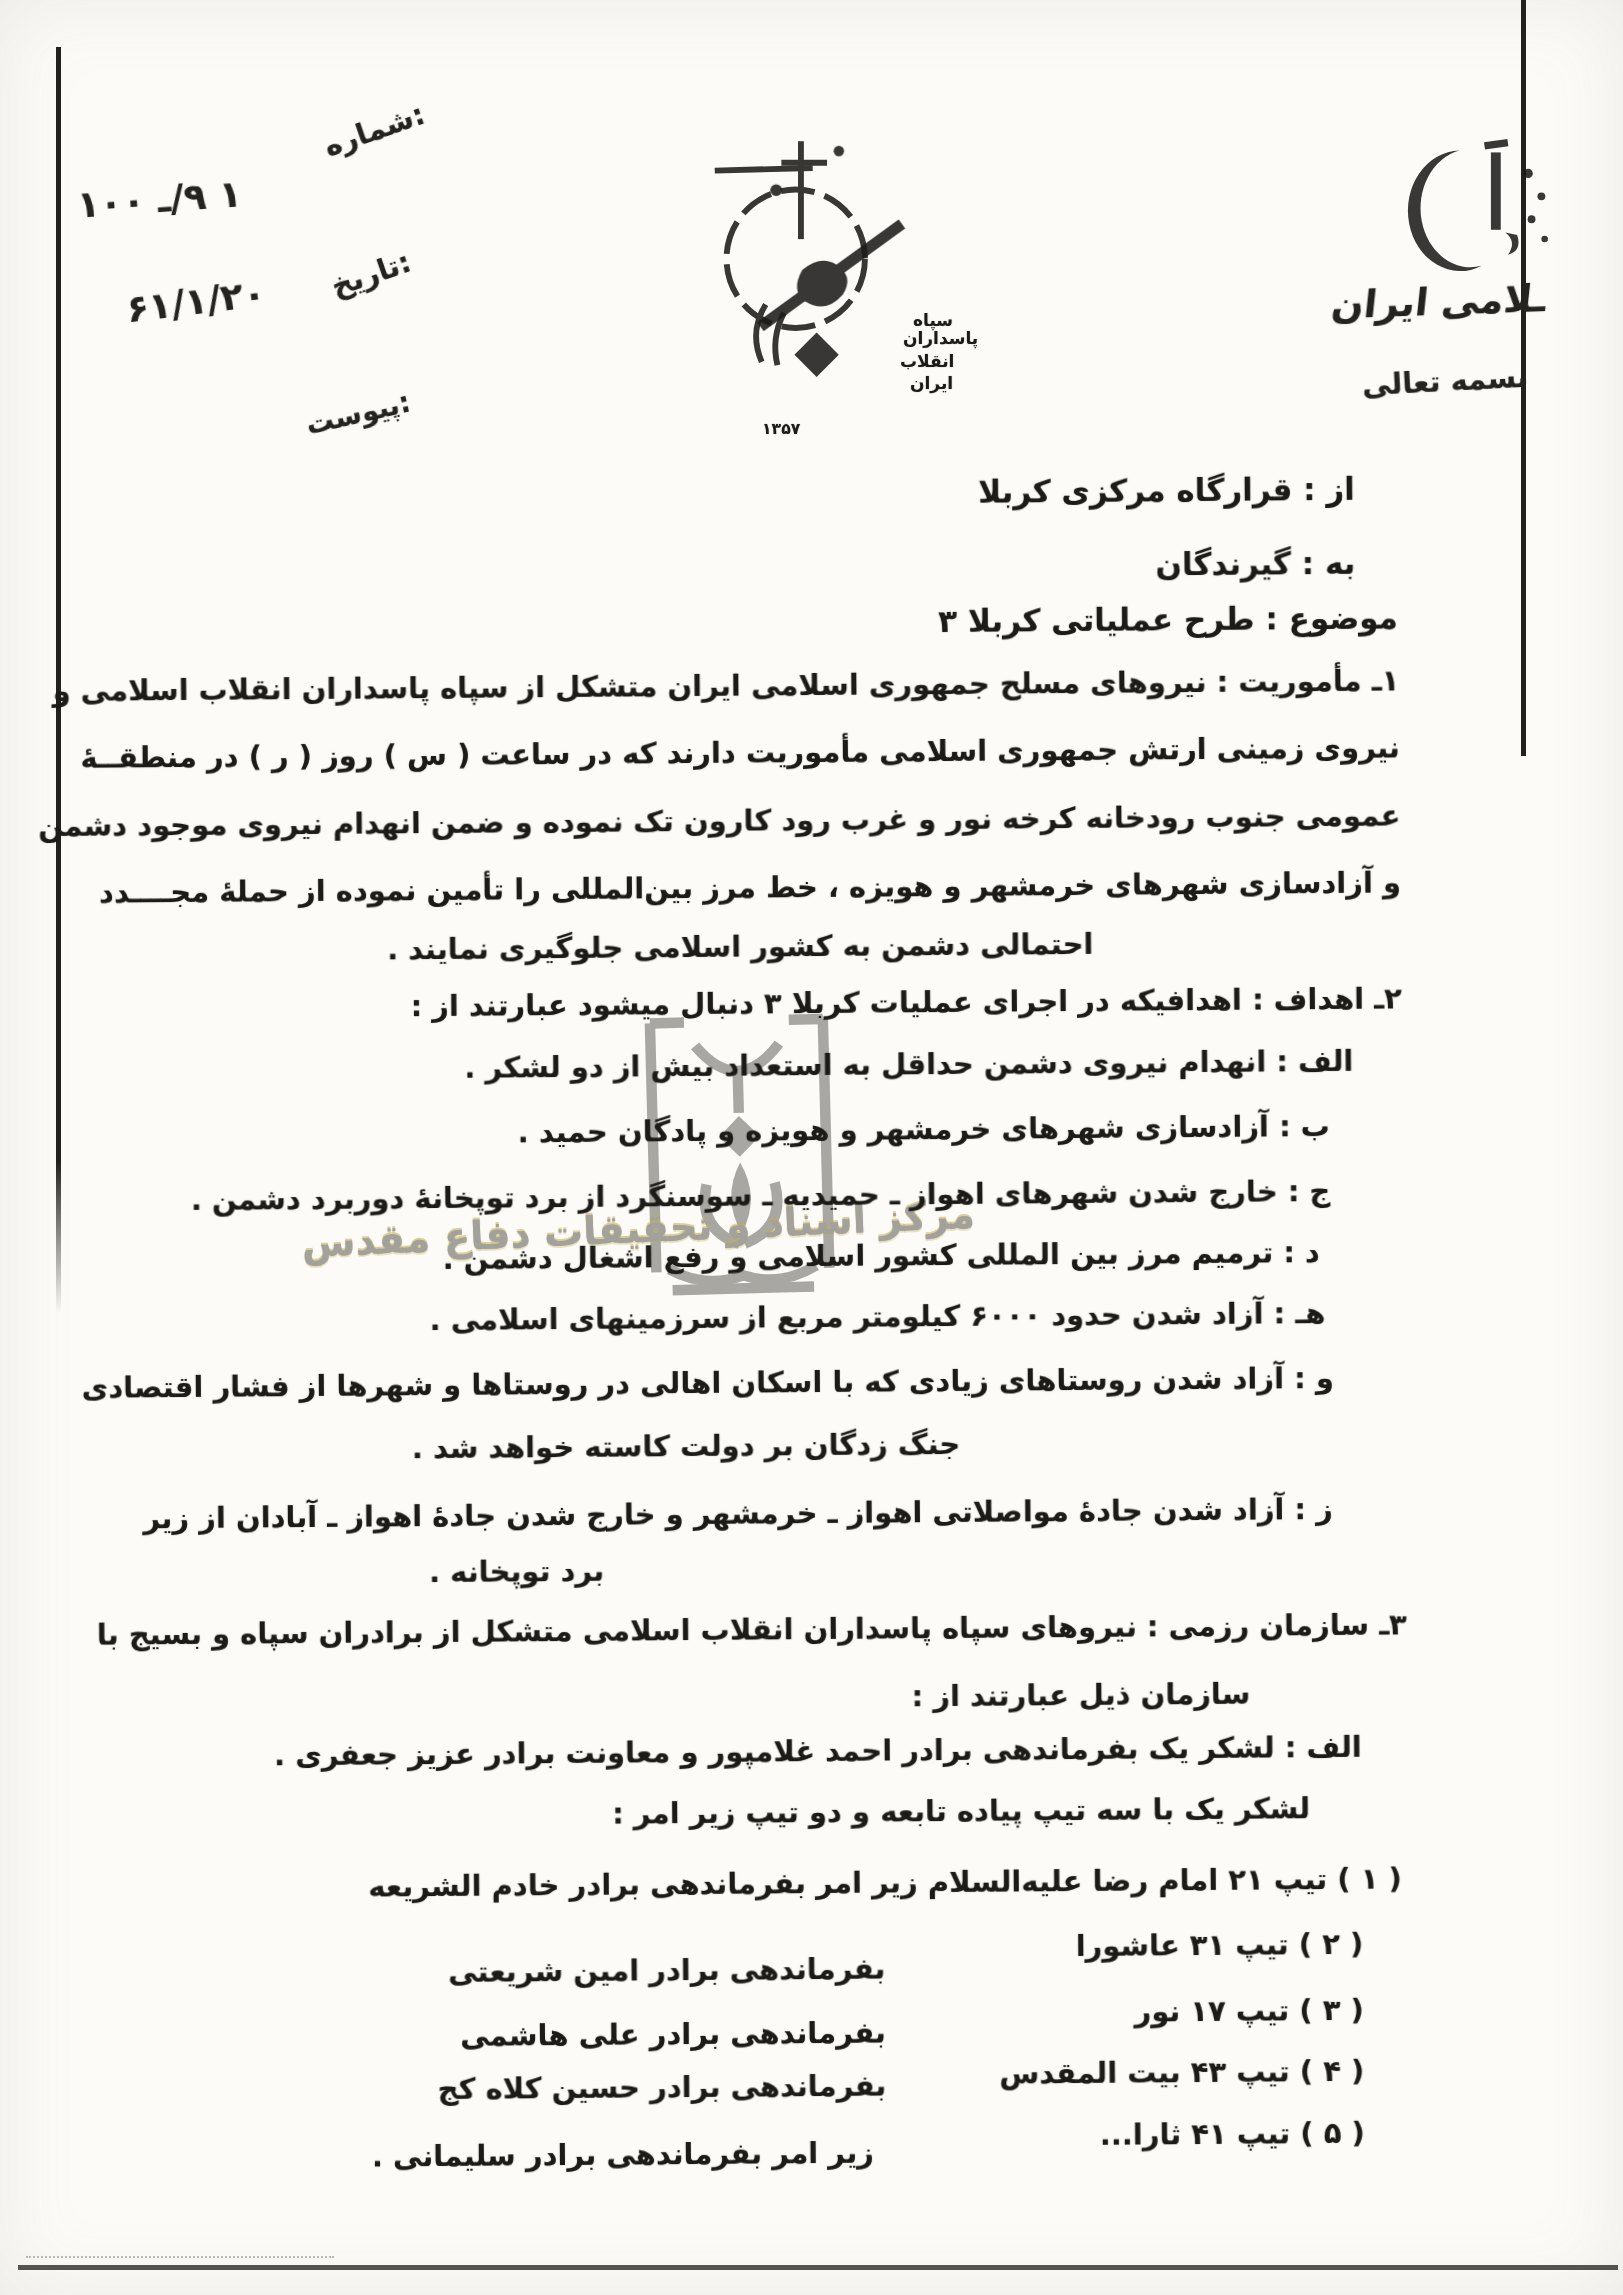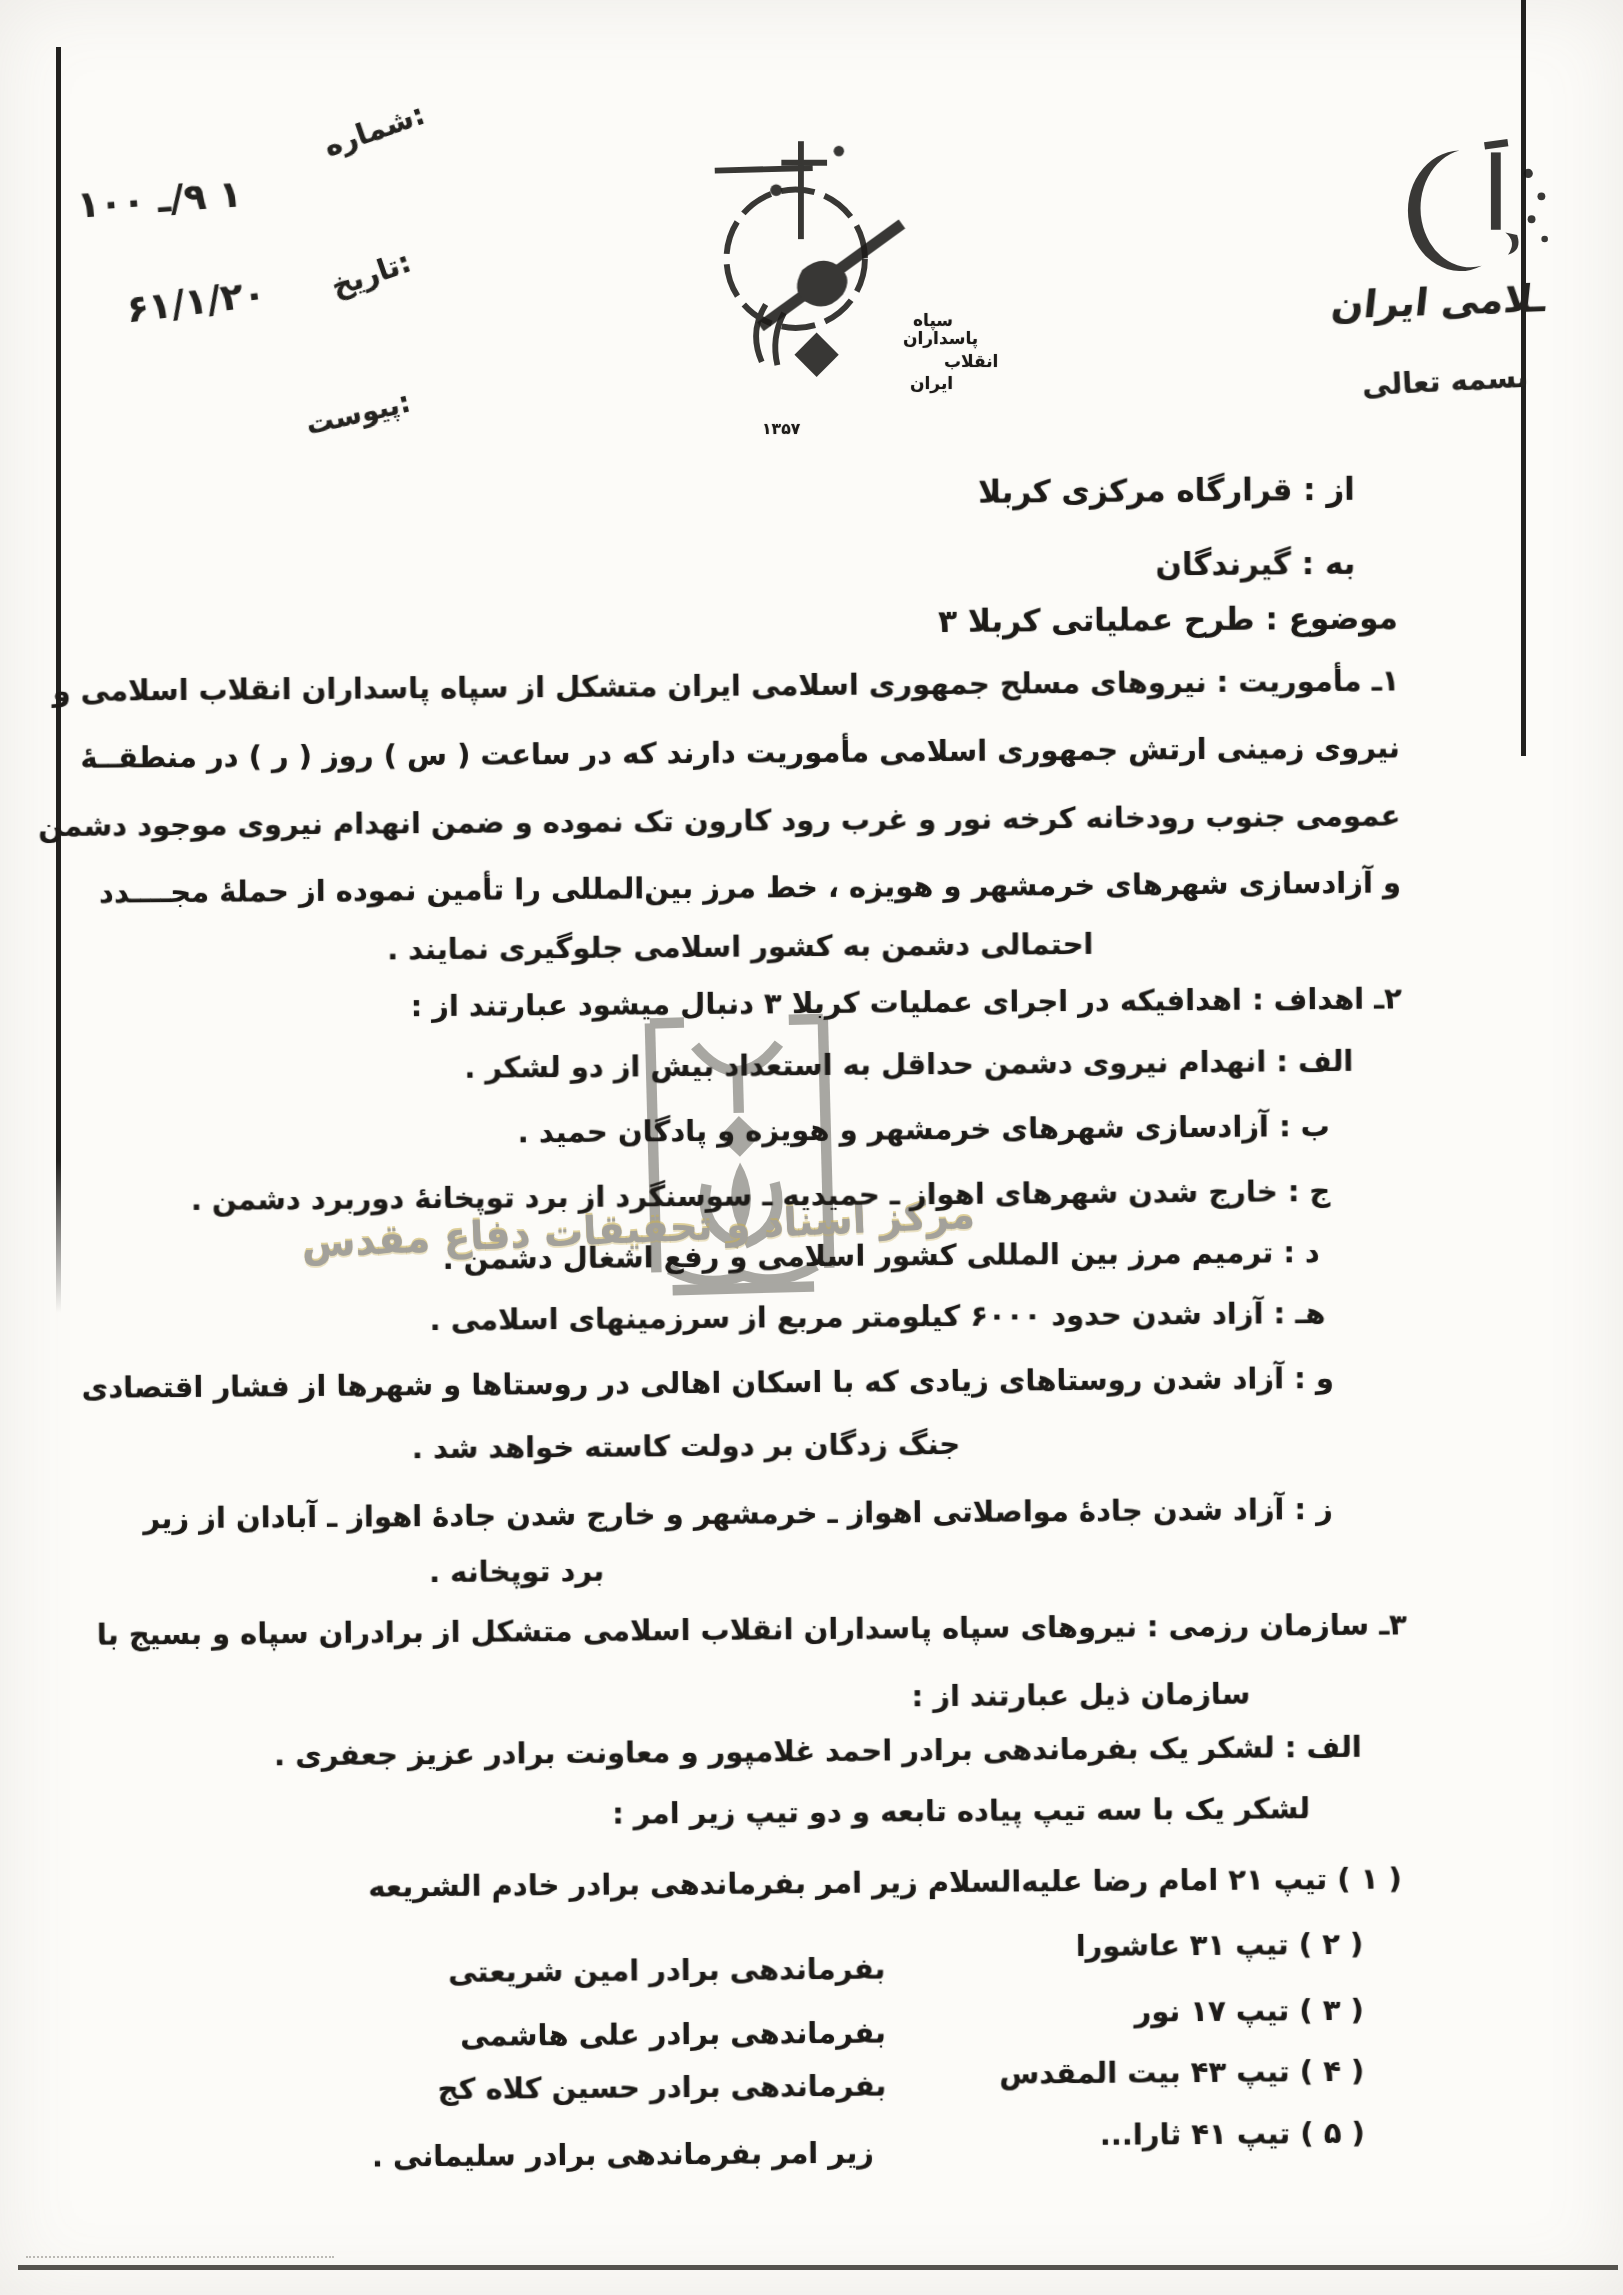--- a/index.html
+++ b/index.html
@@ -74,21 +74,21 @@
     <g fill="#1d1c1a" opacity="0.88">
       <rect x="62" y="252" width="268" height="17" transform="rotate(-36 196 260)"></rect>
       <path d="M152 252 q32 -26 58 -4 q20 18 4 42 q-26 30 -58 10 q-22 -16 -4 -48 z"></path>
       <rect x="150" y="358" width="48" height="48" transform="rotate(45 174 382)"></rect>
       <circle cx="112" cy="130" r="9"></circle>
       <circle cx="208" cy="70" r="8"></circle>
     </g>
   </svg>
   <div class="ln" style="left:913px;top:310px;font-size:17px;text-align:right;">سپاه</div>
   <div class="ln" style="left:903px;top:328px;font-size:17px;">پاسداران</div>
-  <div class="ln" style="left:944px;top:351px;font-size:17px;">انقلاب</div>
+  <div class="ln" style="left:900px;top:351px;font-size:17px;">انقلاب</div>
   <div class="ln" style="left:910px;top:373px;font-size:17px;">ایران</div>
   <div class="ln" style="left:762px;top:419px;font-size:15.7px;text-align:center;">۱۳۵۷</div>
 
   <svg style="left:1407px;top:134px;" width="177" height="164" viewBox="0 0 270 250">
     <g fill="#181715" opacity="0.85">
       <path d="M80 25 a80 92 0 1 0 34 176 a66 78 0 1 1 -34 -176 z"></path>
       <rect x="128" y="28" width="15" height="118"></rect>
       <rect x="118" y="10" width="36" height="11" transform="rotate(-8 136 15)"></rect>
       <circle cx="185" cy="60" r="7"></circle>
       <circle cx="205" cy="95" r="6"></circle>

